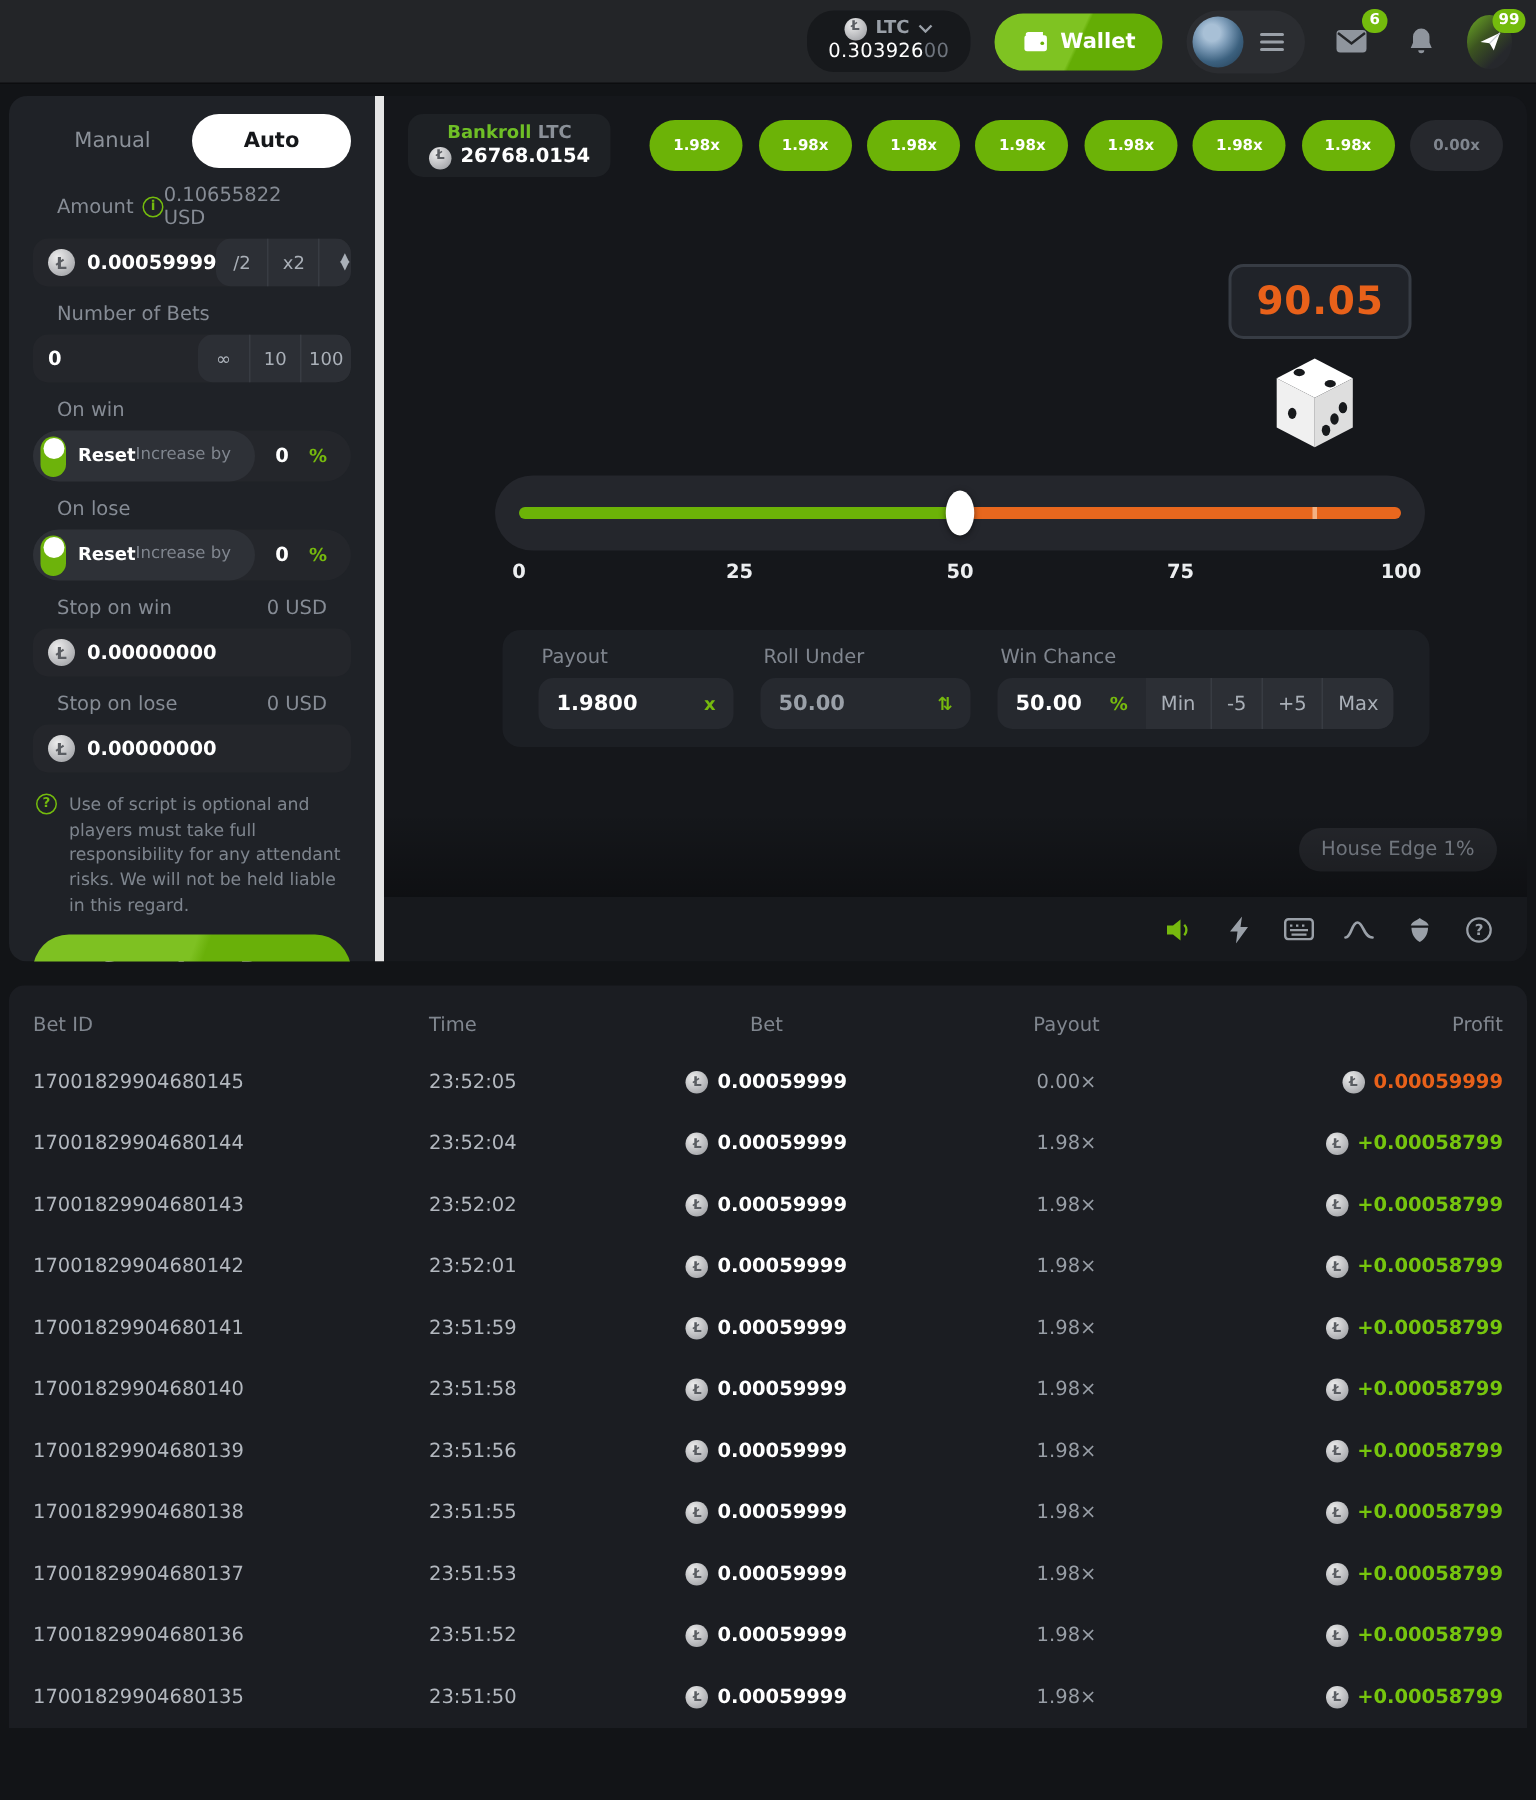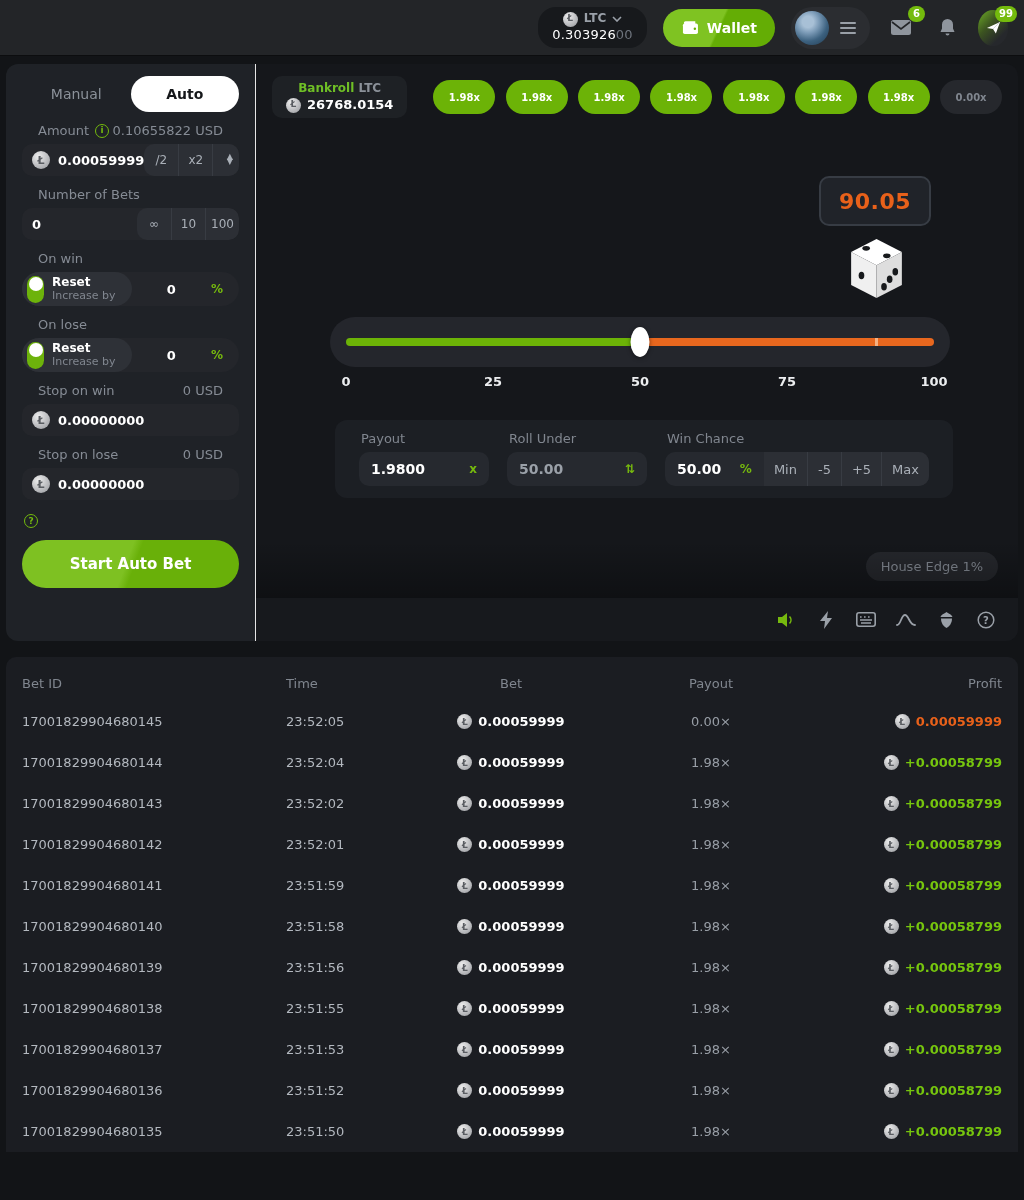--- a/index.html
+++ b/index.html
@@ -24,64 +24,64 @@
     font-size:10px;font-weight:700;display:flex;align-items:center;justify-content:center;padding:0 4px}
   .chat-circle{width:36px;height:36px;border-radius:50%;background:linear-gradient(135deg,#6fae26 0%,#3c5420 40%,#26282c 75%);display:flex;align-items:center;justify-content:center}
 
   
   .coin{width:18px;height:18px;border-radius:50%;flex:0 0 auto;display:inline-flex;align-items:center;justify-content:center;
     background:radial-gradient(circle at 35% 30%,#ededed,#bcbdc0 55%,#939599);color:#5a5d62;font-size:11px;font-weight:700}
   .coin.sm{width:15px;height:15px;font-size:9px}
 
   
   .wrap{margin:8px 6px 0;height:577px;display:flex;border-radius:12px;overflow:hidden}
-  .sidebar{width:250px;background:#1f2227;border-right:1px solid #e5e5e5;padding:12px 16px;flex:0 0 auto}
+  .sidebar{width:250px;background:#1f2227;border-right:6px solid #e5e5e5;padding:12px 16px;flex:0 0 auto}
   .game{flex:1;background:#15171b;display:flex;flex-direction:column}
 
   
   .mode-tabs{display:flex;height:36px;margin-bottom:4px}
   .mode-tab{flex:1;display:flex;align-items:center;justify-content:center;font-size:14px;color:#8b9199;border-radius:18px;cursor:pointer}
   .mode-tab.active{background:#fff;color:#15171a;font-weight:700}
   .row-label{display:flex;justify-content:space-between;align-items:center;font-size:13px;color:#868c95;margin:11px 16px 6px}
   .lab-left{display:flex;align-items:center;gap:6px}
   .circ-ico{width:14px;height:14px;border-radius:50%;border:1px solid #74bb0d;color:#74bb0d;font-size:9px;font-weight:700;
     display:inline-flex;align-items:center;justify-content:center;line-height:1}
   .input-pill{background:#24262b;border-radius:10px;height:32px;display:flex;align-items:stretch;overflow:hidden}
   .input-val{display:flex;align-items:center;gap:8px;padding-left:10px;flex:1;font-size:13px;font-weight:700;color:#fff}
   .seg{display:flex;background:#2c2f35;border-radius:10px}
   .seg-btn{width:34px;display:flex;align-items:center;justify-content:center;color:#aab0b8;font-size:12px;cursor:pointer}
   .seg-btn + .seg-btn{border-left:1px solid #383c43}
   .stepper{display:flex;flex-direction:column;align-items:center;justify-content:center;line-height:.6;font-size:8px;color:#aab0b8}
   .tog-row{background:#24262b;border-radius:17px;height:34px;display:flex;align-items:center;margin-bottom:2px}
   .tog-inner{background:#2e3137;border-radius:17px;height:34px;display:flex;align-items:center;gap:8px;padding:0 16px 0 5px;cursor:pointer}
   .vtoggle{width:17px;height:27px;border-radius:9px;background:#6db30b;position:relative}
   .vtoggle::after{content:"";position:absolute;top:1px;left:1.5px;width:14px;height:14px;border-radius:50%;background:#fff}
-  .tog-labels{display:flex;flex-direction:column;line-height:1.15}
+  .tog-labels{display:flex;flex-direction:row;line-height:1.15}
   .tog-reset{color:#fff;font-weight:700;font-size:12px}
   .tog-inc{color:#80868f;font-size:11px}
   .tog-val{flex:1;text-align:center;color:#fff;font-weight:700;font-size:13px}
   .tog-suffix{color:#76b90e;font-size:12px;font-weight:700;margin-right:16px}
   .disclaimer{display:flex;gap:8px;margin:13px 2px 0;color:#7e858e;font-size:11.5px;line-height:1.45}
   .start-btn{margin-top:12px;width:100%;height:48px;border:none;border-radius:24px;color:#fff;font-weight:700;font-size:15px;cursor:pointer;
     background:linear-gradient(110deg,#7ec122 48%,#69b009 52%);font-family:inherit}
 
   
   .game-top{display:flex;align-items:center;gap:26px;padding:12px 16px 0}
   .bankroll{background:#1e2125;border-radius:10px;padding:5px 14px;text-align:center;line-height:1.3;flex:0 0 auto}
   .bk-l1{font-size:12px;font-weight:700;color:#6fbf26}
   .bk-l1 .cur{color:#8b9199}
   .bk-l2{display:flex;align-items:center;justify-content:center;gap:6px;font-size:13px;font-weight:700;color:#fff}
   .mults{flex:1;display:flex;justify-content:space-between;align-items:center}
   .mult{width:62px;height:34px;border-radius:17px;display:flex;align-items:center;justify-content:center;font-size:10px;font-weight:700;color:#fff;cursor:pointer}
   .mult.win{background:#6cb307}
   .mult.idle{background:#26282d;color:#80868f}
   .canvas{flex:1;position:relative}
   .canvas::after{content:"";position:absolute;left:0;right:0;bottom:0;height:56px;background:linear-gradient(to top,rgba(0,0,0,.30),transparent);pointer-events:none}
-  .result{position:absolute;left:563px;top:58px;width:112px;height:50px;background:#202329;border:2px solid #373c44;border-radius:10px;
-    display:flex;align-items:center;justify-content:center;font-size:22px;font-weight:700;color:#e8611a;letter-spacing:.5px}
+  .result{position:absolute;left:563px;top:58px;width:122px;height:50px;background:#202329;border:2px solid #373c44;border-radius:10px;
+    display:flex;align-items:center;justify-content:center;font-size:26px;font-weight:700;color:#e8611a;letter-spacing:.5px}
   .dice{position:absolute;left:592px;top:120px}
   .slider-wrap{position:absolute;left:74px;top:199px;width:620px;height:50px;background:#24262c;border-radius:25px}
   .track{position:absolute;left:16px;right:16px;top:21px;height:8px;border-radius:4px;background:linear-gradient(90deg,#6cb307 0 50%,#e8671e 50% 100%)}
   .tick{position:absolute;left:90%;top:0;width:3px;height:8px;background:#f4b183}
   .knob{position:absolute;left:50%;top:-11px;width:19px;height:30px;border-radius:50%;background:#fff;transform:translateX(-50%);
     box-shadow:0 1px 4px rgba(0,0,0,.5);cursor:grab}
   .scale{position:absolute;left:74px;top:256px;width:620px;height:16px}
   .scale span{position:absolute;transform:translateX(-50%);font-size:13px;font-weight:700;color:#eceef0}
   .controls{position:absolute;left:79px;top:302px;width:618px;height:78px;background:#1c1f24;border-radius:12px;
     display:flex;gap:18px;padding:11px 24px}
@@ -264,20 +264,21 @@
     </div>
     <div class="input-pill">
       <span class="input-val">
           <span class="coin">Ł</span>
           <span>0.00000000</span>
         </span>
     </div>
 
     <div class="disclaimer">
       <span class="circ-ico" style="flex:0 0 auto;margin-top:1px">?</span>
+      <span>Use of script is optional and players must take full responsibility for any attendant risks. We will not be held liable in this regard.</span>
     </div>
 
     <button class="start-btn">Start Auto Bet</button>
   </div>
 
   <div class="game">
     <div class="game-top">
       <div class="bankroll">
         <div class="bk-l1"><span>Bankroll</span> <span class="cur">LTC</span></div>
         <div class="bk-l2">

